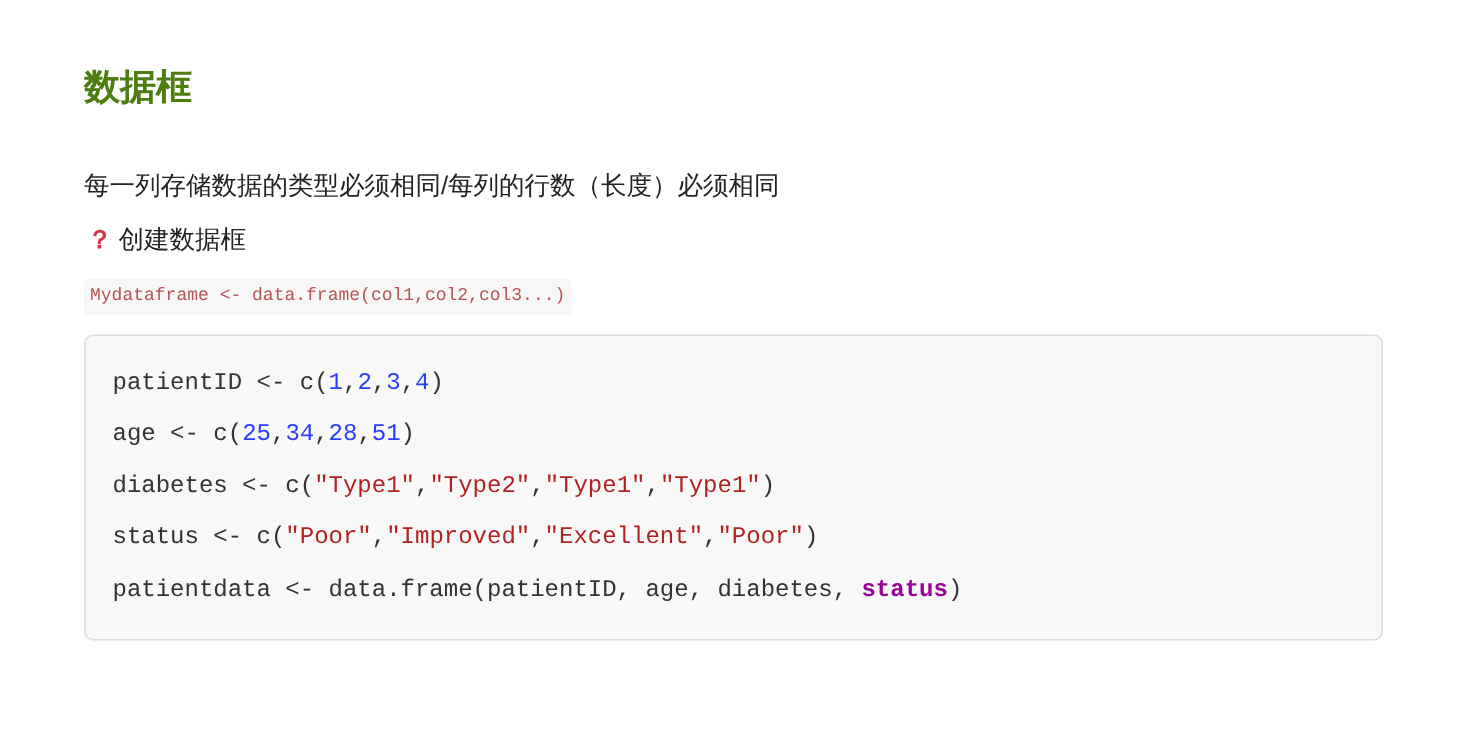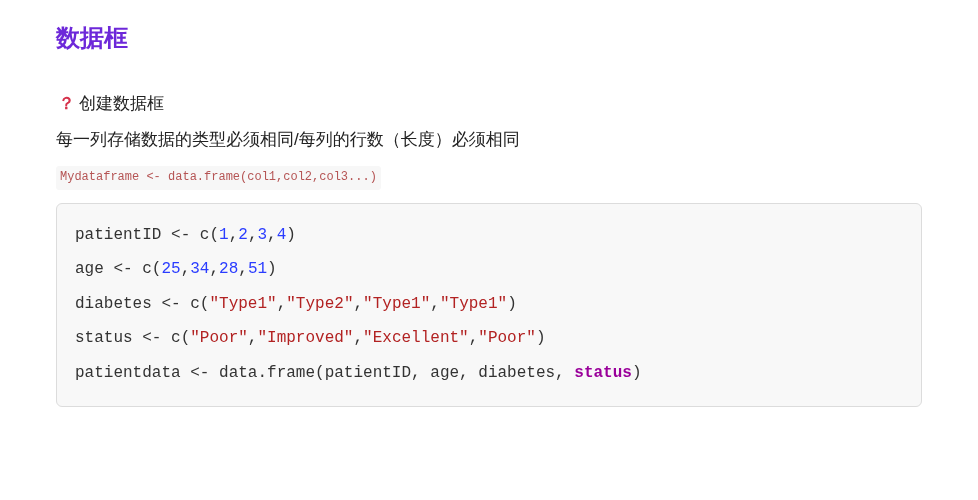--- a/index.html
+++ b/index.html
@@ -11,22 +11,22 @@
     color: #1a1a1a;
   }
   .page {
     padding: 22px 56px 32px 56px;
     box-sizing: border-box;
     width: 978px;
   }
   h2.title {
     font-size: 24px;
     font-weight: 700;
-    margin: 0 0 32px 0;
-    color: #6d28d9;
+    margin: 20px 0 32px 0;
+    color: #4d7c0f;
   }
   .body-text {
     font-size: 17px;
     line-height: 2.1;
     color: #222;
   }
   .body-text p {
     margin: 0;
   }
   .apple-icon {
@@ -68,24 +68,24 @@
   .code-block .kw  { color: #9a009a; font-weight: 600; }
 </style>
 </head>
 <body>
 
 <div class="page">
 
   <h2 class="title">数据框</h2>
 
   <div class="body-text">
+    <p>每一列存储数据的类型必须相同/每列的行数（长度）必须相同</p>
     <p>
       <span class="qmark-icon">？</span><span>创建数据框</span>
     </p>
-    <p>每一列存储数据的类型必须相同/每列的行数（长度）必须相同</p>
 
     <p>
       <span class="inline-code"><span class="kw">Mydataframe</span><span class="kw"> &lt;- </span><span class="kw">data.frame</span><span class="kw">(</span><span class="kw">col1,col2,col3...</span><span class="kw">)</span></span>
     </p>
 
   </div>
 
   <div class="code-block"><span><span class="id">patientID</span><span class="op"> &lt;- </span><span class="fn">c</span><span class="op">(</span><span class="num">1</span><span class="op">,</span><span class="num">2</span><span class="op">,</span><span class="num">3</span><span class="op">,</span><span class="num">4</span><span class="op">)</span></span>
 <span><span class="id">age</span><span class="op"> &lt;- </span><span class="fn">c</span><span class="op">(</span><span class="num">25</span><span class="op">,</span><span class="num">34</span><span class="op">,</span><span class="num">28</span><span class="op">,</span><span class="num">51</span><span class="op">)</span></span>
 <span><span class="id">diabetes</span><span class="op"> &lt;- </span><span class="fn">c</span><span class="op">(</span><span class="str">"Type1"</span><span class="op">,</span><span class="str">"Type2"</span><span class="op">,</span><span class="str">"Type1"</span><span class="op">,</span><span class="str">"Type1"</span><span class="op">)</span></span>

